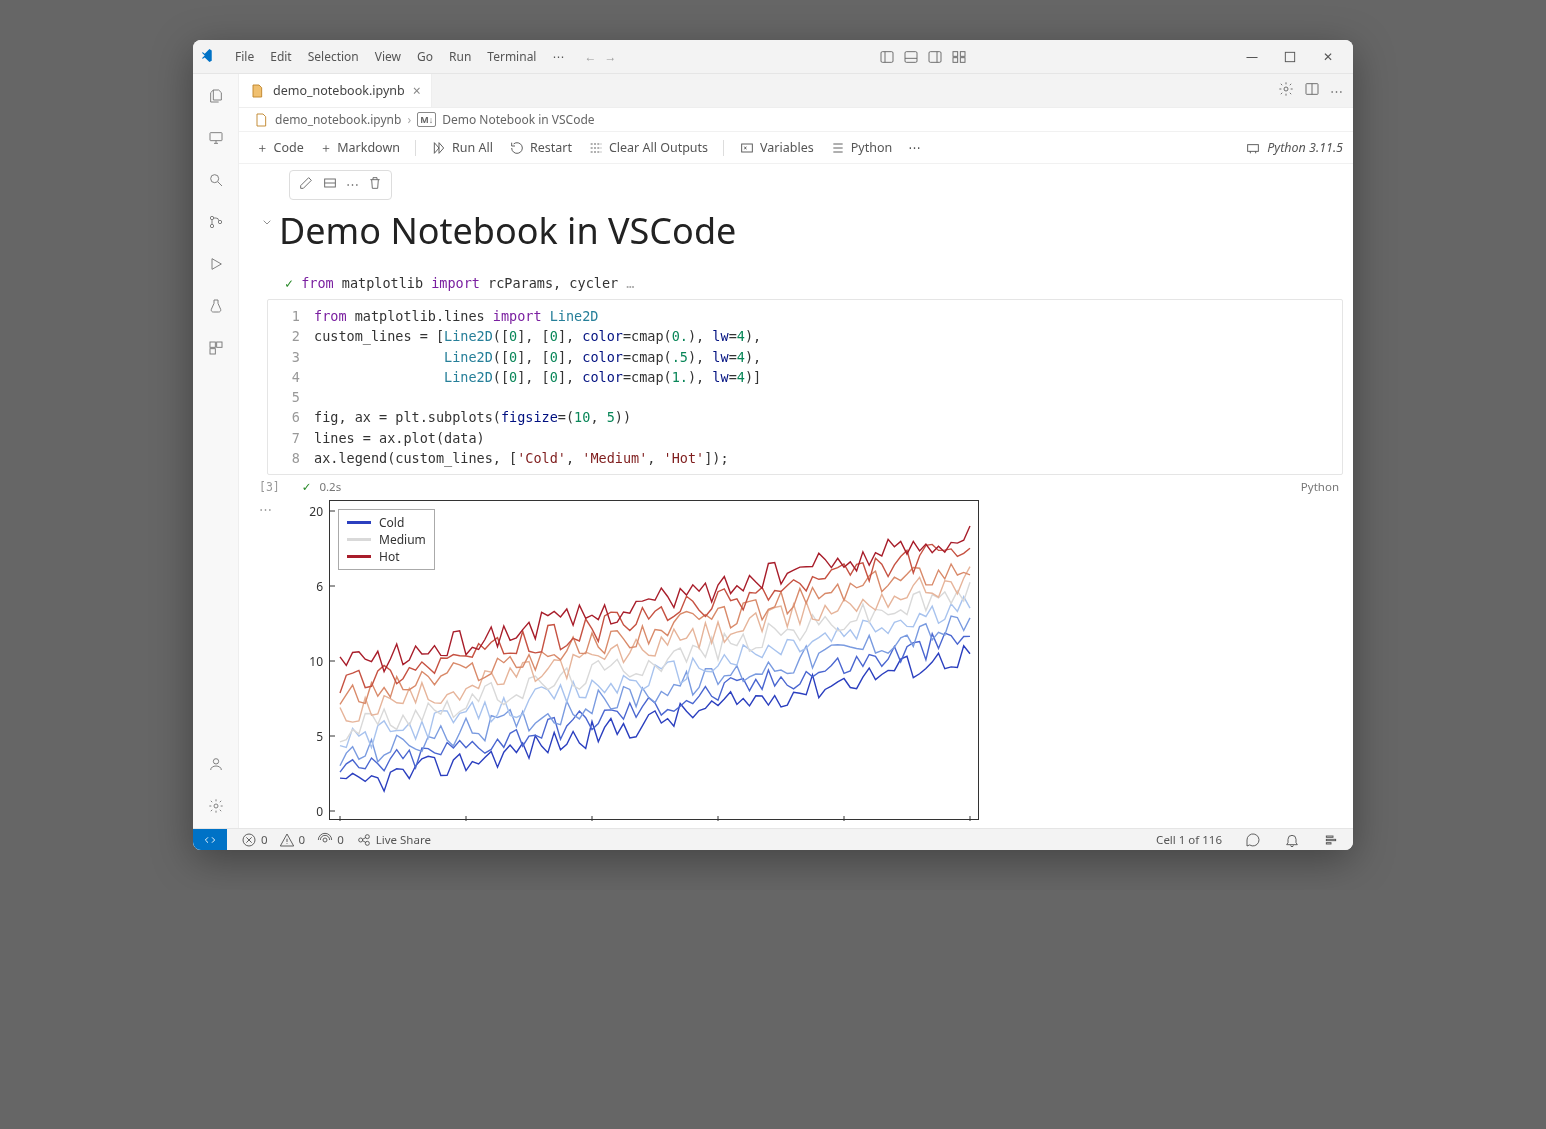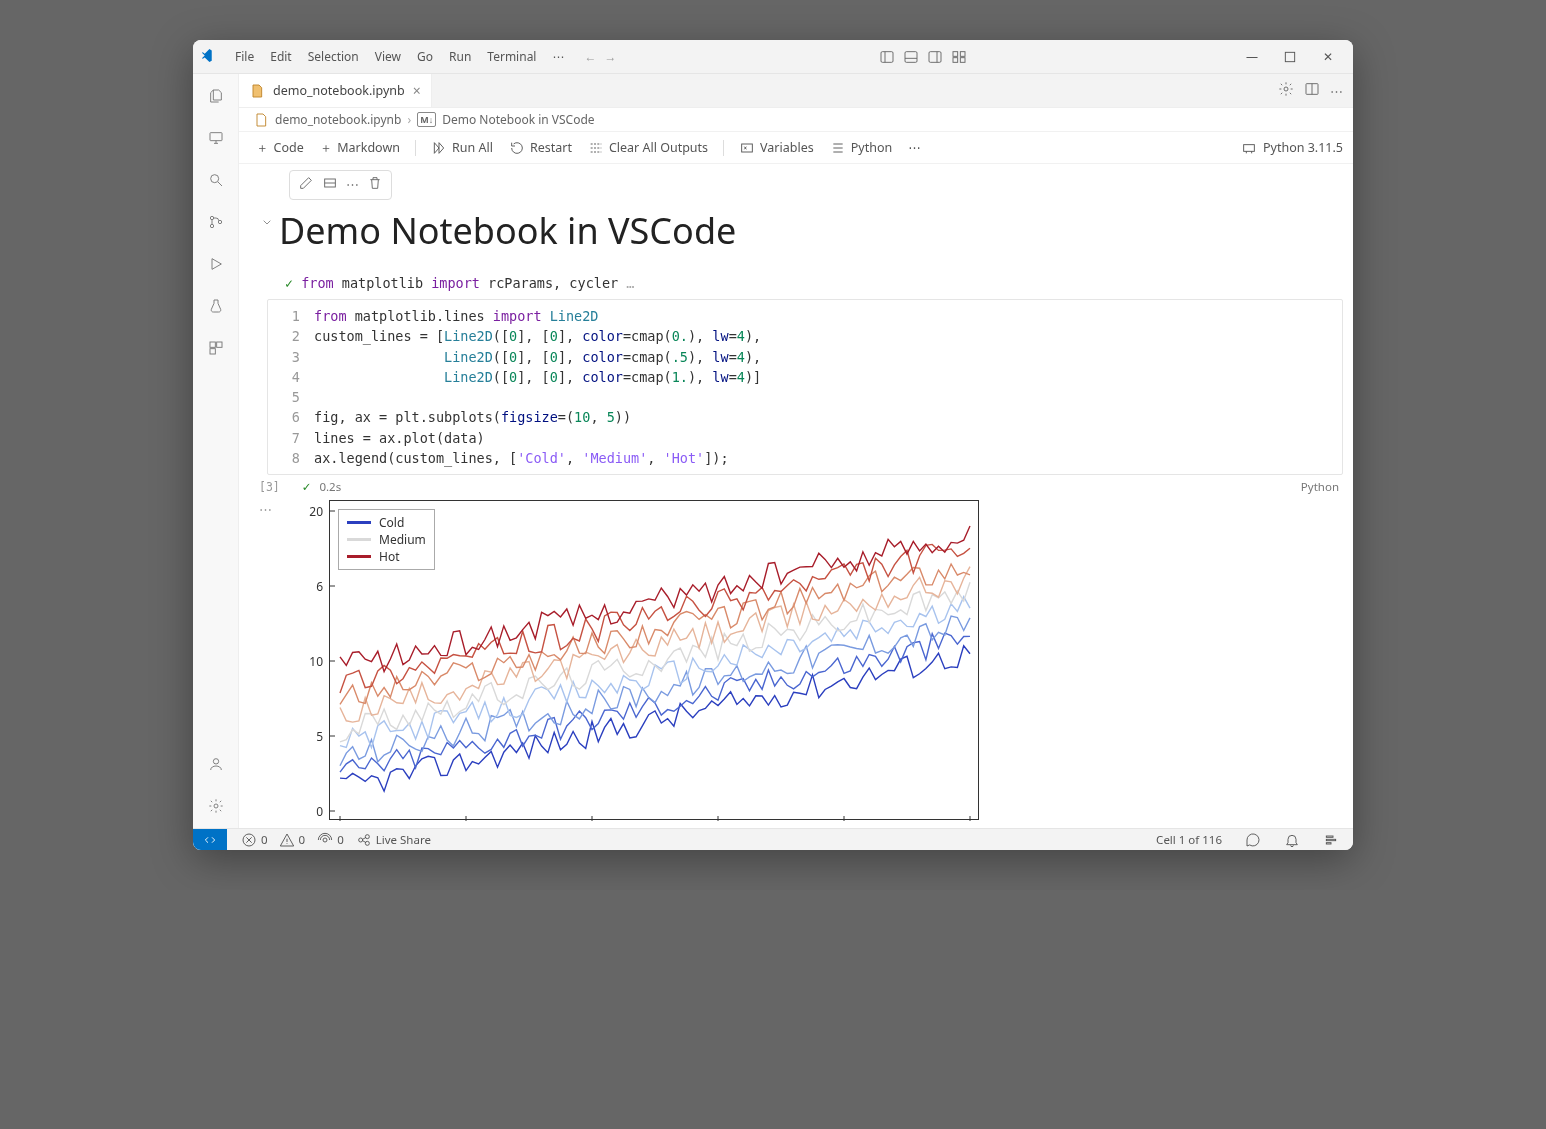--- a/index.html
+++ b/index.html
@@ -22,31 +22,31 @@
 .main { flex: 1; display: flex; flex-direction: column; overflow: hidden; }
 .tabs { height: 34px; background: #f3f3f3; border-bottom: 1px solid #eee; display: flex; align-items: stretch; }
 .tab { background: #fff; border-right: 1px solid #eee; display: flex; align-items: center; padding: 0 10px; gap: 8px; font-size: 12.5px; color: #444; }
 .tab .file-ic { color:#c0852c; }
 .tab .close { color: #888; font-size: 14px; }
 .tabs .tab-actions { margin-left: auto; display: flex; gap: 10px; padding: 0 10px; align-items: center; color: #666; }
 .breadcrumb { height: 24px; padding: 0 14px; font-size: 12px; color: #666; display: flex; align-items: center; gap: 6px; border-bottom: 1px solid #f1f1f1; }
 .toolbar { height: 32px; display: flex; align-items: center; padding: 0 10px; gap: 2px; font-size: 12.5px; color: #555; border-bottom: 1px solid #f1f1f1; }
 .toolbar .btn { display: flex; align-items: center; gap: 5px; padding: 3px 7px; border-radius: 3px; }
 .toolbar .sep { width: 1px; height: 16px; background: #ddd; margin: 0 6px; }
-.toolbar .right { margin-left: auto; display:flex; align-items:center; gap:6px; color:#555; }
+.toolbar .right { margin-left: auto; display:flex; align-items:center; gap:6px; color:#555;font-style:italic; }
 .notebook { flex: 1; overflow: auto; padding: 6px 4px 10px 20px; background:#fff; }
 .cell-toolbar { margin-left: 30px; display: inline-flex; gap: 8px; border: 1px solid #ddd; border-radius: 4px; padding: 4px 8px; color: #666; font-size: 13px; }
 .md-title { display:flex; align-items:flex-start; gap:4px; margin-top:6px; }
 .md-title .chev { color:#888; padding-top:8px; }
 .md-title h1 { font-size: 36px; font-weight: 400; color: #222; }
 .import-line { margin: 20px 0 8px 26px; font-family: Consolas, Menlo, monospace; font-size: 13.5px; display:flex; gap:8px; align-items:center; }
 .check { color:#2a8a2a; }
 .codecell { border: 1px solid #e5e5e5; border-radius: 2px; margin: 8px 6px 0 8px; font-family: Consolas, Menlo, monospace; font-size: 13.5px; line-height: 1.5; padding: 6px 8px; background:#fff; white-space: pre; overflow-x:auto; }
 .codecell .ln { display: inline-block; width: 24px; color: #999; text-align: right; margin-right: 14px; user-select:none; }
-.kw { color: #7a1fa0; } .fn { color: #267f99; } .num { color: #098658; } .arg { color: #001080; } .str { color: #8b5cf6; }
+.kw { color: #7a1fa0; } .fn { color: #267f99; } .num { color: #098658; } .arg { color: #001080; } .str { color: #7f1d1d; }
 .exec-row { display: flex; align-items: center; gap: 8px; font-size: 11.5px; color: #777; padding: 4px 10px 4px 0; }
 .exec-row .count { color:#999; font-family: monospace; }
 .exec-row .lang { margin-left:auto; }
 .output { position: relative; padding-left: 22px; }
 .output .dots { position:absolute; left:0; top:0; color:#888; }
 .chart-wrap { border:1px solid #333; width: 650px; height: 320px; position:relative; background:#fff; margin-bottom:4px; }
 .legend { position:absolute; left:8px; top:8px; border:1px solid #aaa; background:#fff; padding:4px 8px; font-size:12px; }
 .legend .row { display:flex; align-items:center; gap:8px; }
 .legend .sw { width:24px; height:3px; }
 .axis-ticks { position:relative; width:650px; font-size:12px; color:#333; }

